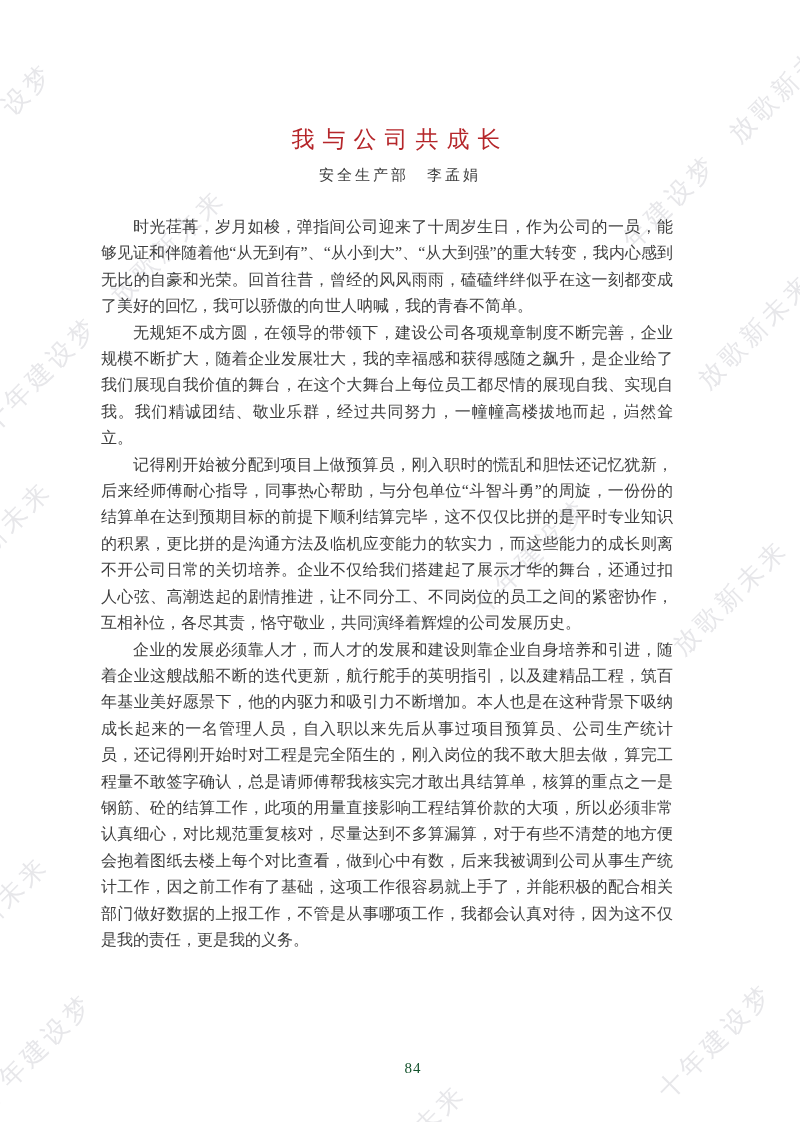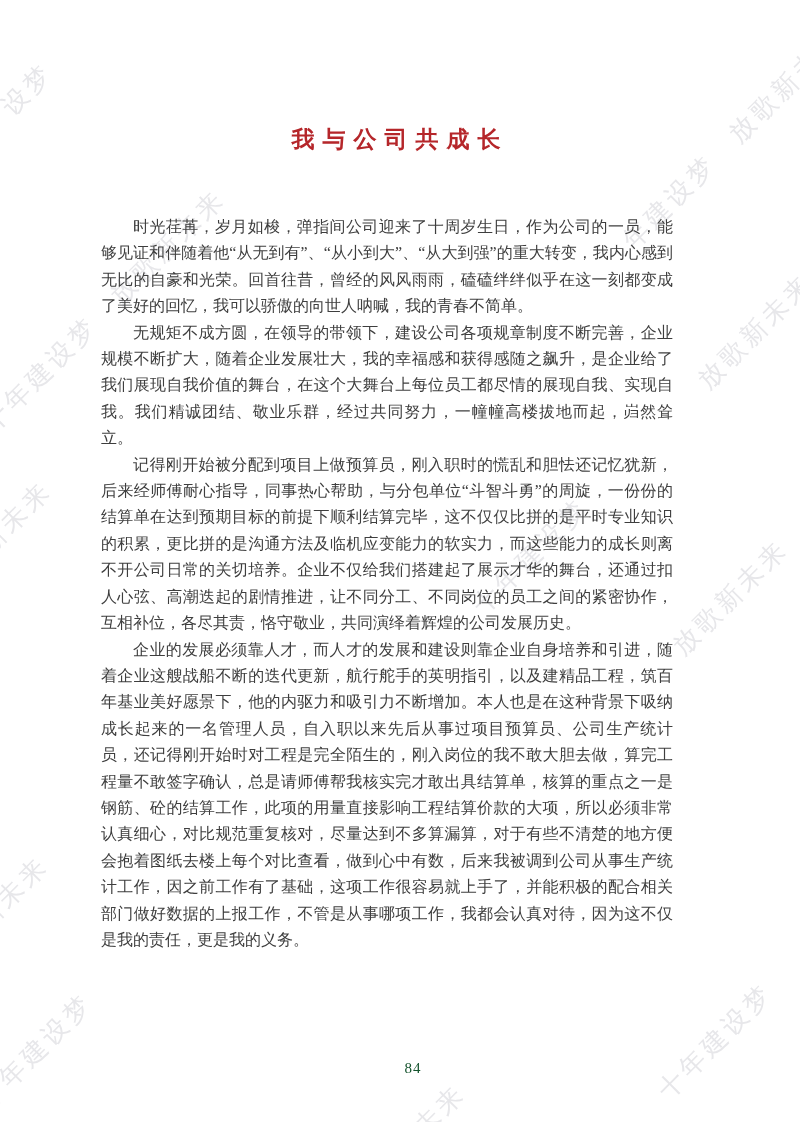--- a/index.html
+++ b/index.html
@@ -30,21 +30,21 @@
   .r6{left:665px;top:638px;}
   .r7{left:650px;top:1082px;}
   .r8{left:385px;top:1140px;}
   .r9{left:-32px;top:912px;}
   .r10{left:465px;top:597px;}
   
   .content{position:absolute;inset:0;}
   .doc-title{
     position:absolute;top:124px;left:0;width:100%;
     text-align:center;
-    font-size:23px;font-weight:bold;
+    font-size:23px;font-weight:normal;
     letter-spacing:8px;
     color:#b5262a;
     margin:0;
   }
   .byline{
     position:absolute;top:166px;left:0;width:100%;
     text-align:center;
     font-size:15px;
     letter-spacing:3px;
     color:#3e3e3e;
@@ -84,20 +84,21 @@
     <div class="wm r5">放歌新未来</div>
     <div class="wm r6">放歌新未来</div>
     <div class="wm r7">十年建设梦</div>
     <div class="wm r8">新未来</div>
     <div class="wm r9">新未来</div>
     <div class="wm r10">十年建设梦</div>
   </div>
 
   <div class="content">
     <h1 class="doc-title">我与公司共成长</h1>
+    <div class="byline">安全生产部　李孟娟</div>
 
     <div class="body-text">
       <p>时光荏苒，岁月如梭，弹指间公司迎来了十周岁生日，作为公司的一员，能够见证和伴随着他“从无到有”、“从小到大”、“从大到强”的重大转变，我内心感到无比的自豪和光荣。回首往昔，曾经的风风雨雨，磕磕绊绊似乎在这一刻都变成了美好的回忆，我可以骄傲的向世人呐喊，我的青春不简单。</p>
       <p>无规矩不成方圆，在领导的带领下，建设公司各项规章制度不断完善，企业规模不断扩大，随着企业发展壮大，我的幸福感和获得感随之飙升，是企业给了我们展现自我价值的舞台，在这个大舞台上每位员工都尽情的展现自我、实现自我。我们精诚团结、敬业乐群，经过共同努力，一幢幢高楼拔地而起，岿然耸立。</p>
       <p>记得刚开始被分配到项目上做预算员，刚入职时的慌乱和胆怯还记忆犹新，后来经师傅耐心指导，同事热心帮助，与分包单位“斗智斗勇”的周旋，一份份的结算单在达到预期目标的前提下顺利结算完毕，这不仅仅比拼的是平时专业知识的积累，更比拼的是沟通方法及临机应变能力的软实力，而这些能力的成长则离不开公司日常的关切培养。企业不仅给我们搭建起了展示才华的舞台，还通过扣人心弦、高潮迭起的剧情推进，让不同分工、不同岗位的员工之间的紧密协作，互相补位，各尽其责，恪守敬业，共同演绎着辉煌的公司发展历史。</p>
       <p>企业的发展必须靠人才，而人才的发展和建设则靠企业自身培养和引进，随着企业这艘战船不断的迭代更新，航行舵手的英明指引，以及建精品工程，筑百年基业美好愿景下，他的内驱力和吸引力不断增加。本人也是在这种背景下吸纳成长起来的一名管理人员，自入职以来先后从事过项目预算员、公司生产统计员，还记得刚开始时对工程是完全陌生的，刚入岗位的我不敢大胆去做，算完工程量不敢签字确认，总是请师傅帮我核实完才敢出具结算单，核算的重点之一是钢筋、砼的结算工作，此项的用量直接影响工程结算价款的大项，所以必须非常认真细心，对比规范重复核对，尽量达到不多算漏算，对于有些不清楚的地方便会抱着图纸去楼上每个对比查看，做到心中有数，后来我被调到公司从事生产统计工作，因之前工作有了基础，这项工作很容易就上手了，并能积极的配合相关部门做好数据的上报工作，不管是从事哪项工作，我都会认真对待，因为这不仅是我的责任，更是我的义务。</p>
     </div>
 
     <div class="page-number">84</div>
   </div>

